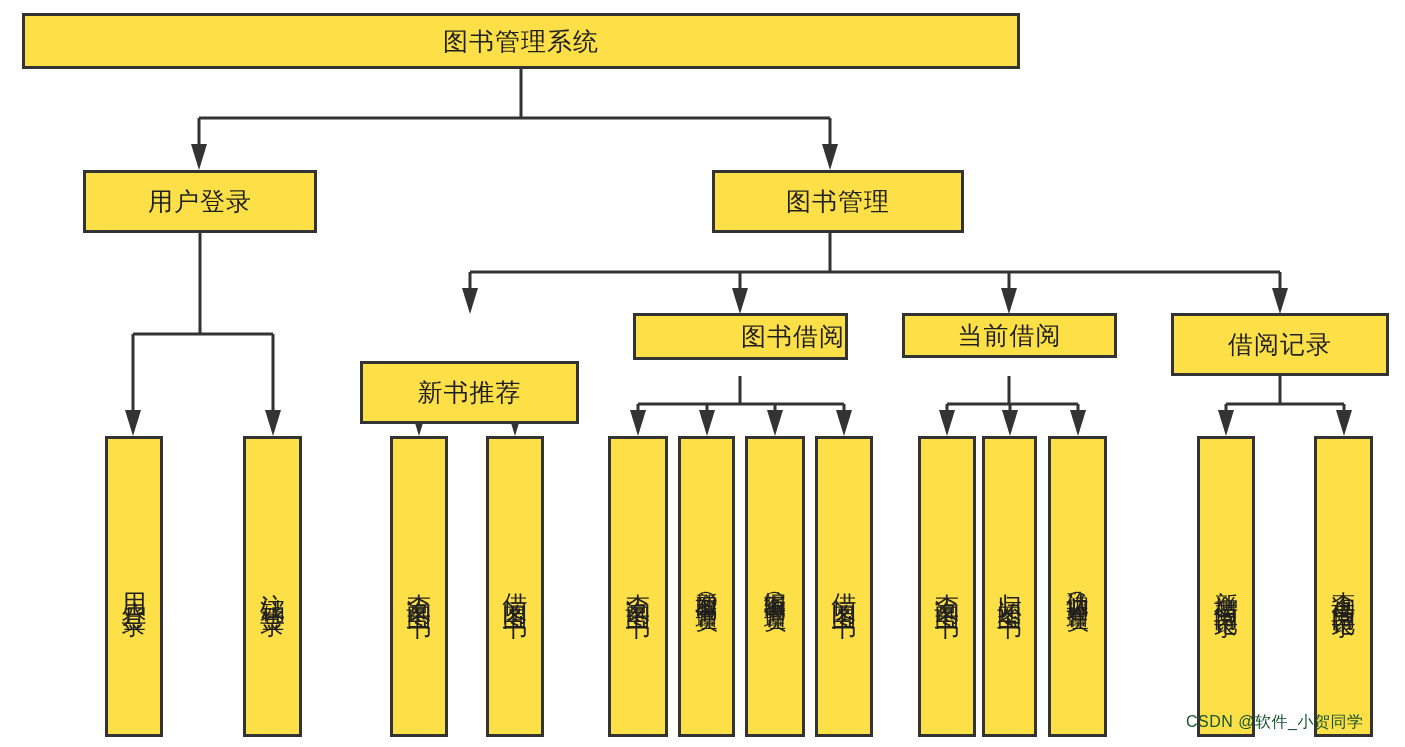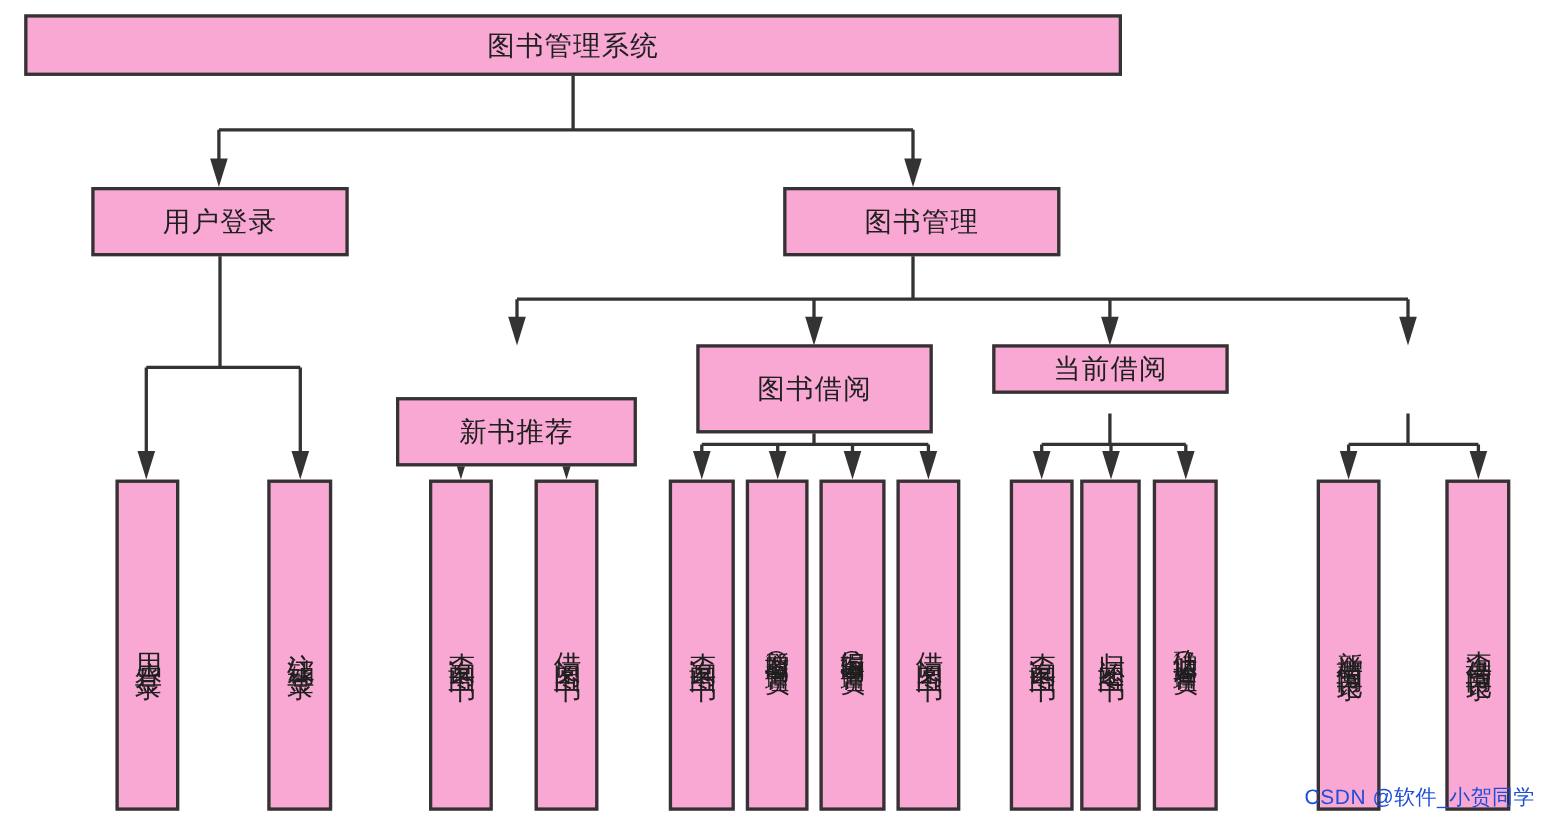--- a/index.html
+++ b/index.html
@@ -27,21 +27,21 @@
     fill: none;
   }
   .wires polygon {
     fill: #333333;
     stroke: none;
   }
   .node {
     position: absolute;
     box-sizing: border-box;
     border: 3px solid #333333;
-    background: #f9a8d4;
+    background: #fde047;
     display: flex;
     align-items: center;
     justify-content: center;
     color: #1f1f1f;
     z-index: 1;
   }
   .node.h span {
     font-size: 25px;
     letter-spacing: 1px;
     white-space: nowrap;
@@ -59,22 +59,22 @@
     letter-spacing: 5px;
   }
   .node.v.dense span {
     font-size: 22px;
     letter-spacing: 3px;
   }
   .watermark {
     position: absolute;
     left: 1186px;
     top: 712px;
-    font-size: 19px;
-    color: #1d4ed8;
+    font-size: 16px;
+    color: #14532d;
     letter-spacing: 0.5px;
     white-space: nowrap;
     z-index: 2;
   }
 </style>
 </head>
 <body>
 
 <div class="stage">
 
@@ -135,26 +135,29 @@
   <div class="node h" style="left:83px; top:170px; width:234px; height:63px;">
     <span>用户登录</span>
   </div>
   <div class="node h" style="left:712px; top:170px; width:252px; height:63px;">
     <span>图书管理</span>
   </div>
 
   <div class="node h" style="left:360px; top:313px; width:219px; height:63px;margin-top:48px;">
     <span>新书推荐</span>
   </div>
-  <div class="node h" style="left:633px; top:313px; width:215px; height:81px;">
+  <div class="node h" style="left:633px; top:313px; width:215px; height:47px;justify-content:flex-end;">
     <span>图书借阅</span>
   </div>
   <div class="node h" style="left:902px; top:313px; width:215px; height:45px;">
     <span>当前借阅</span>
   </div>
+  <div class="node h" style="left:1171px; top:313px; width:218px; height:63px;">
+    <span>借阅记录</span>
+  </div>
 
   <div class="node v" style="left:105px; top:436px; width:58px; height:301px;">
     <span>用户登录</span>
   </div>
   <div class="node v" style="left:243px; top:436px; width:59px; height:301px;">
     <span>注销登录</span>
   </div>
 
   <div class="node v" style="left:390px; top:436px; width:58px; height:301px;">
     <span>查询图书</span>

